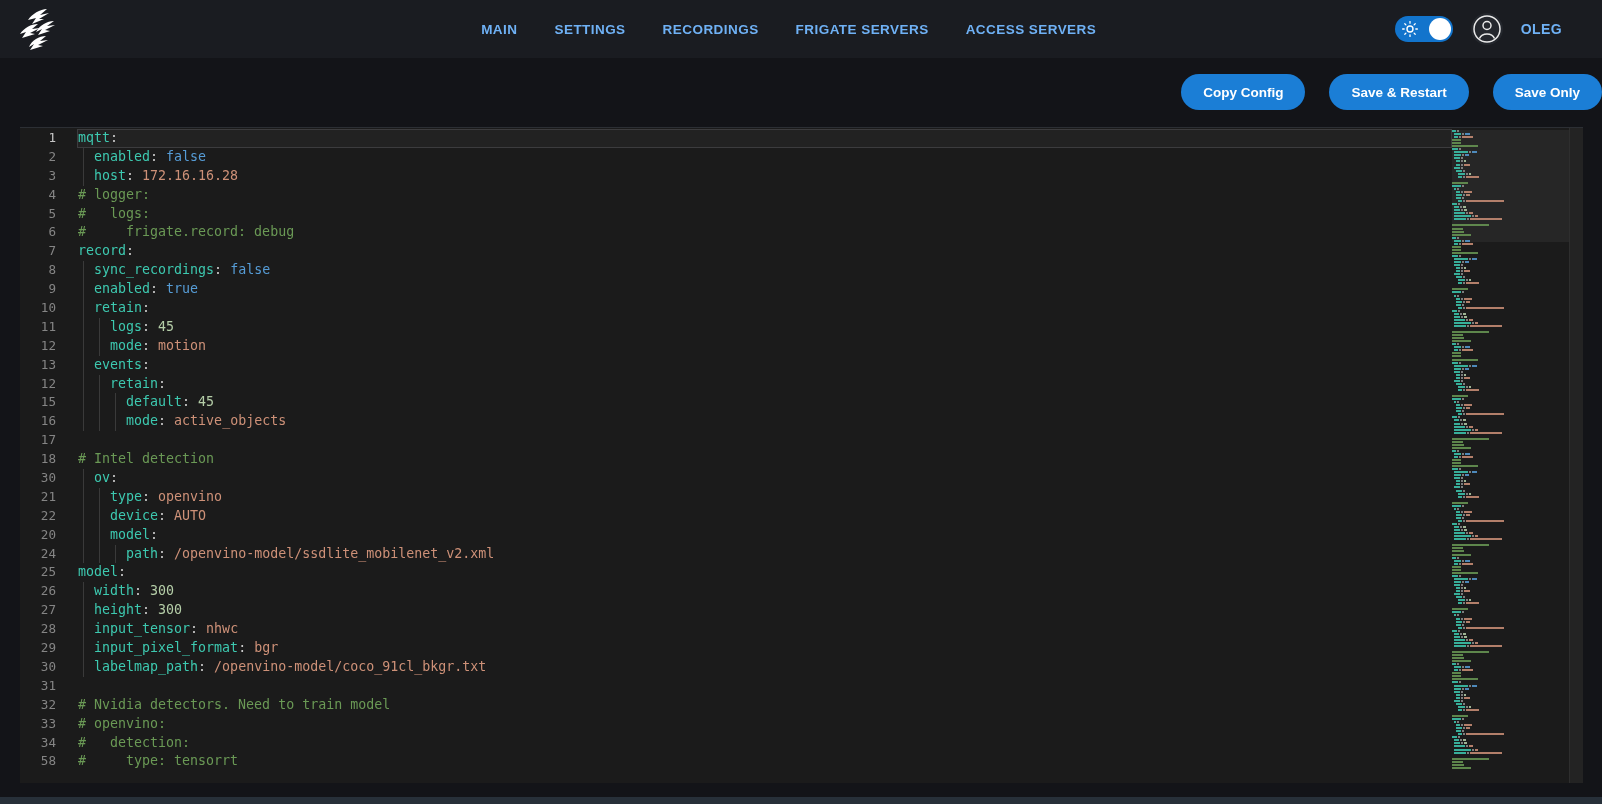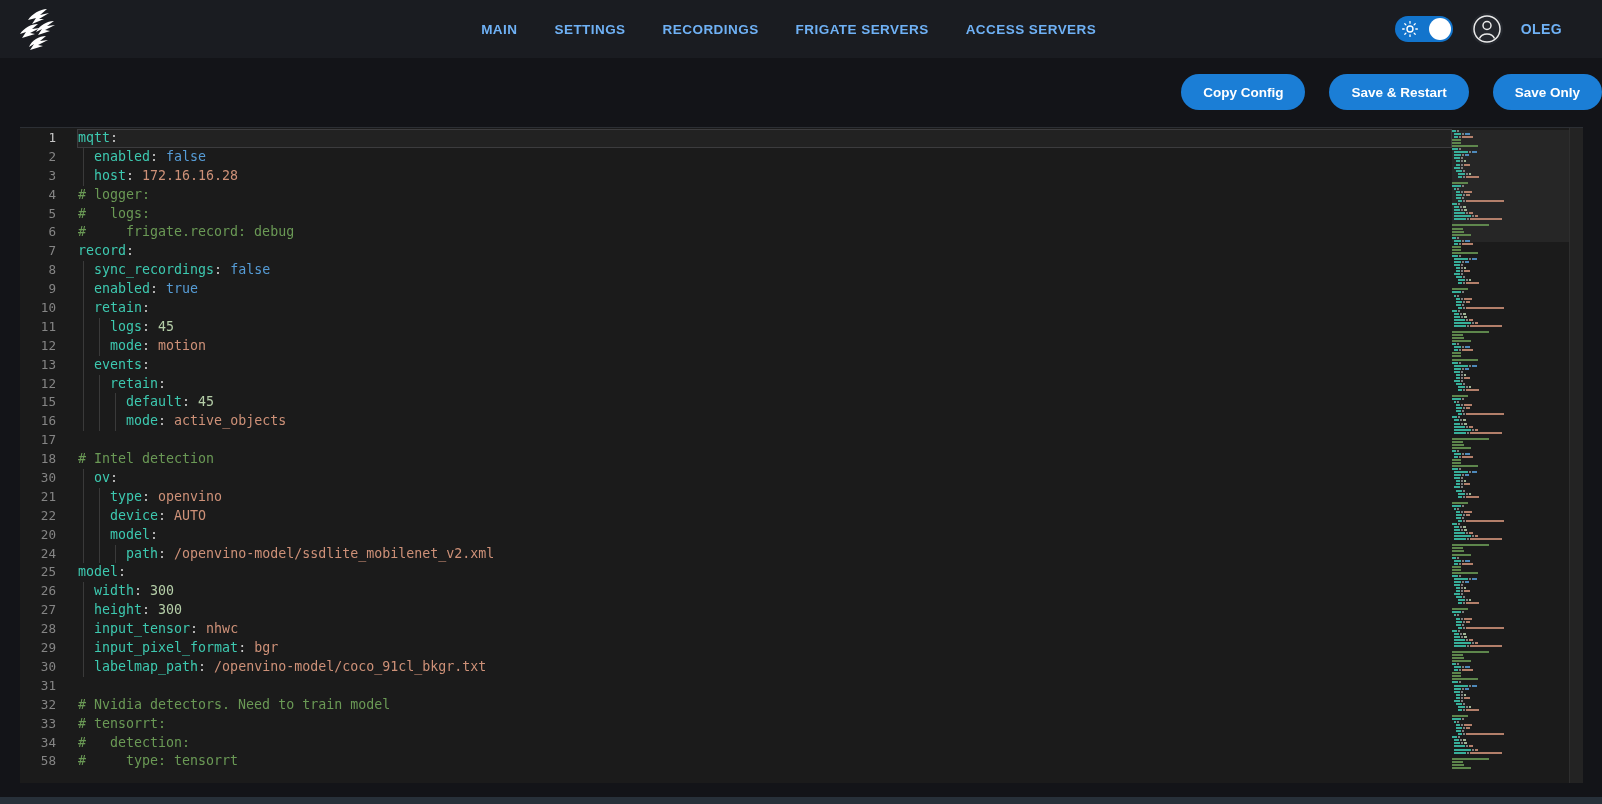--- a/index.html
+++ b/index.html
@@ -138,21 +138,21 @@
       <div class="cl"><span class="gut">20</span><span class="g" style="left: 63px;"></span><span class="g" style="left: 79px;"></span><span class="code"><span class="tk-w">    </span><span class="tk-k">model</span><span class="tk-p">:</span></span></div>
       <div class="cl"><span class="gut">24</span><span class="g" style="left: 63px;"></span><span class="g" style="left: 79px;"></span><span class="g" style="left: 95px;"></span><span class="code"><span class="tk-w">      </span><span class="tk-k">path</span><span class="tk-p">: </span><span class="tk-s">/openvino-model/ssdlite_mobilenet_v2.xml</span></span></div>
       <div class="cl"><span class="gut">25</span><span class="code"><span class="tk-k">model</span><span class="tk-p">:</span></span></div>
       <div class="cl"><span class="gut">26</span><span class="g" style="left: 63px;"></span><span class="code"><span class="tk-w">  </span><span class="tk-k">width</span><span class="tk-p">: </span><span class="tk-n">300</span></span></div>
       <div class="cl"><span class="gut">27</span><span class="g" style="left: 63px;"></span><span class="code"><span class="tk-w">  </span><span class="tk-k">height</span><span class="tk-p">: </span><span class="tk-n">300</span></span></div>
       <div class="cl"><span class="gut">28</span><span class="g" style="left: 63px;"></span><span class="code"><span class="tk-w">  </span><span class="tk-k">input_tensor</span><span class="tk-p">: </span><span class="tk-s">nhwc</span></span></div>
       <div class="cl"><span class="gut">29</span><span class="g" style="left: 63px;"></span><span class="code"><span class="tk-w">  </span><span class="tk-k">input_pixel_format</span><span class="tk-p">: </span><span class="tk-s">bgr</span></span></div>
       <div class="cl"><span class="gut">30</span><span class="g" style="left: 63px;"></span><span class="code"><span class="tk-w">  </span><span class="tk-k">labelmap_path</span><span class="tk-p">: </span><span class="tk-s">/openvino-model/coco_91cl_bkgr.txt</span></span></div>
       <div class="cl"><span class="gut">31</span><span class="code"></span></div>
       <div class="cl"><span class="gut">32</span><span class="code"><span class="tk-c"># Nvidia detectors. Need to train model</span></span></div>
-      <div class="cl"><span class="gut">33</span><span class="code"><span class="tk-c"># tensorrt:</span></span></div>
+      <div class="cl"><span class="gut">33</span><span class="code"><span class="tk-c"># openvino:</span></span></div>
       <div class="cl"><span class="gut">34</span><span class="code"><span class="tk-c">#   detection:</span></span></div>
       <div class="cl"><span class="gut">58</span><span class="code"><span class="tk-c">#     type: tensorrt</span></span></div>
     </div>
   <div class="minimap" id="minimap">
     <div class="mm-slider"></div>
   <div class="mm-row" style="padding-left: 0px;">
         <span class="mmb tk-k-bg" style="width: 4px;"></span>
         <span class="mmb tk-p-bg" style="width: 2px;"></span>
       </div>
       <div class="mm-row" style="padding-left: 1.9px;">

